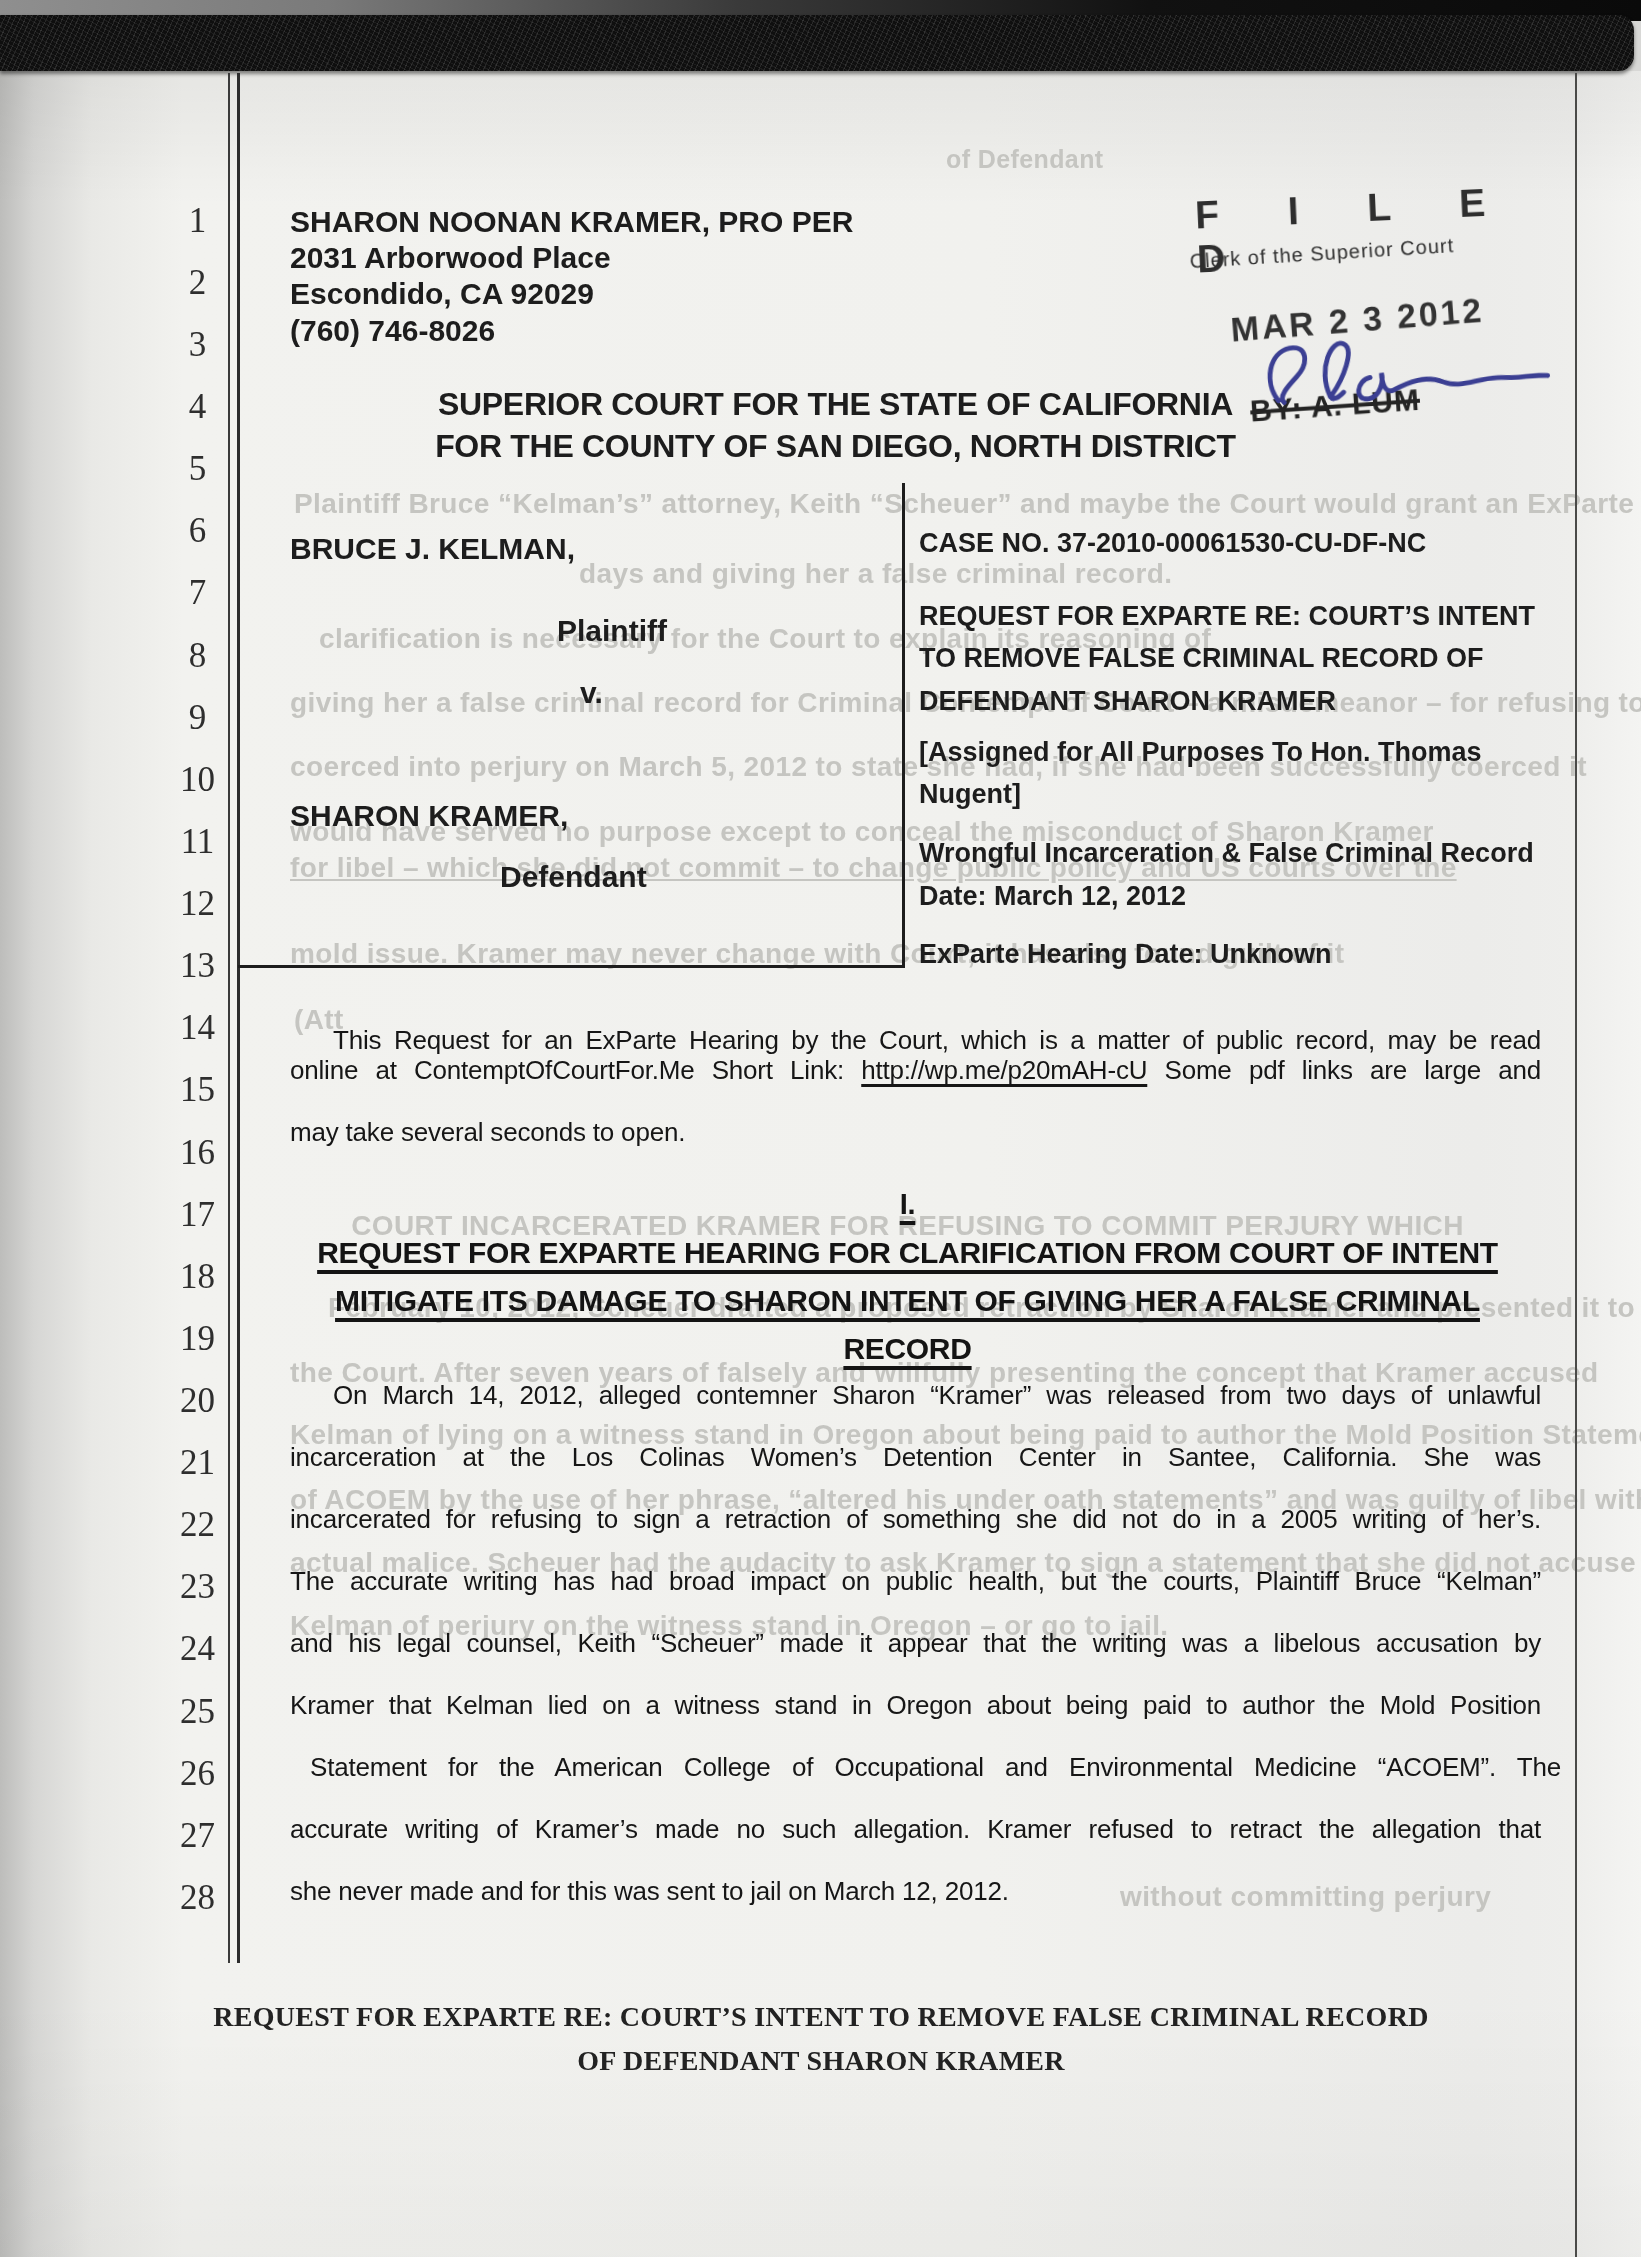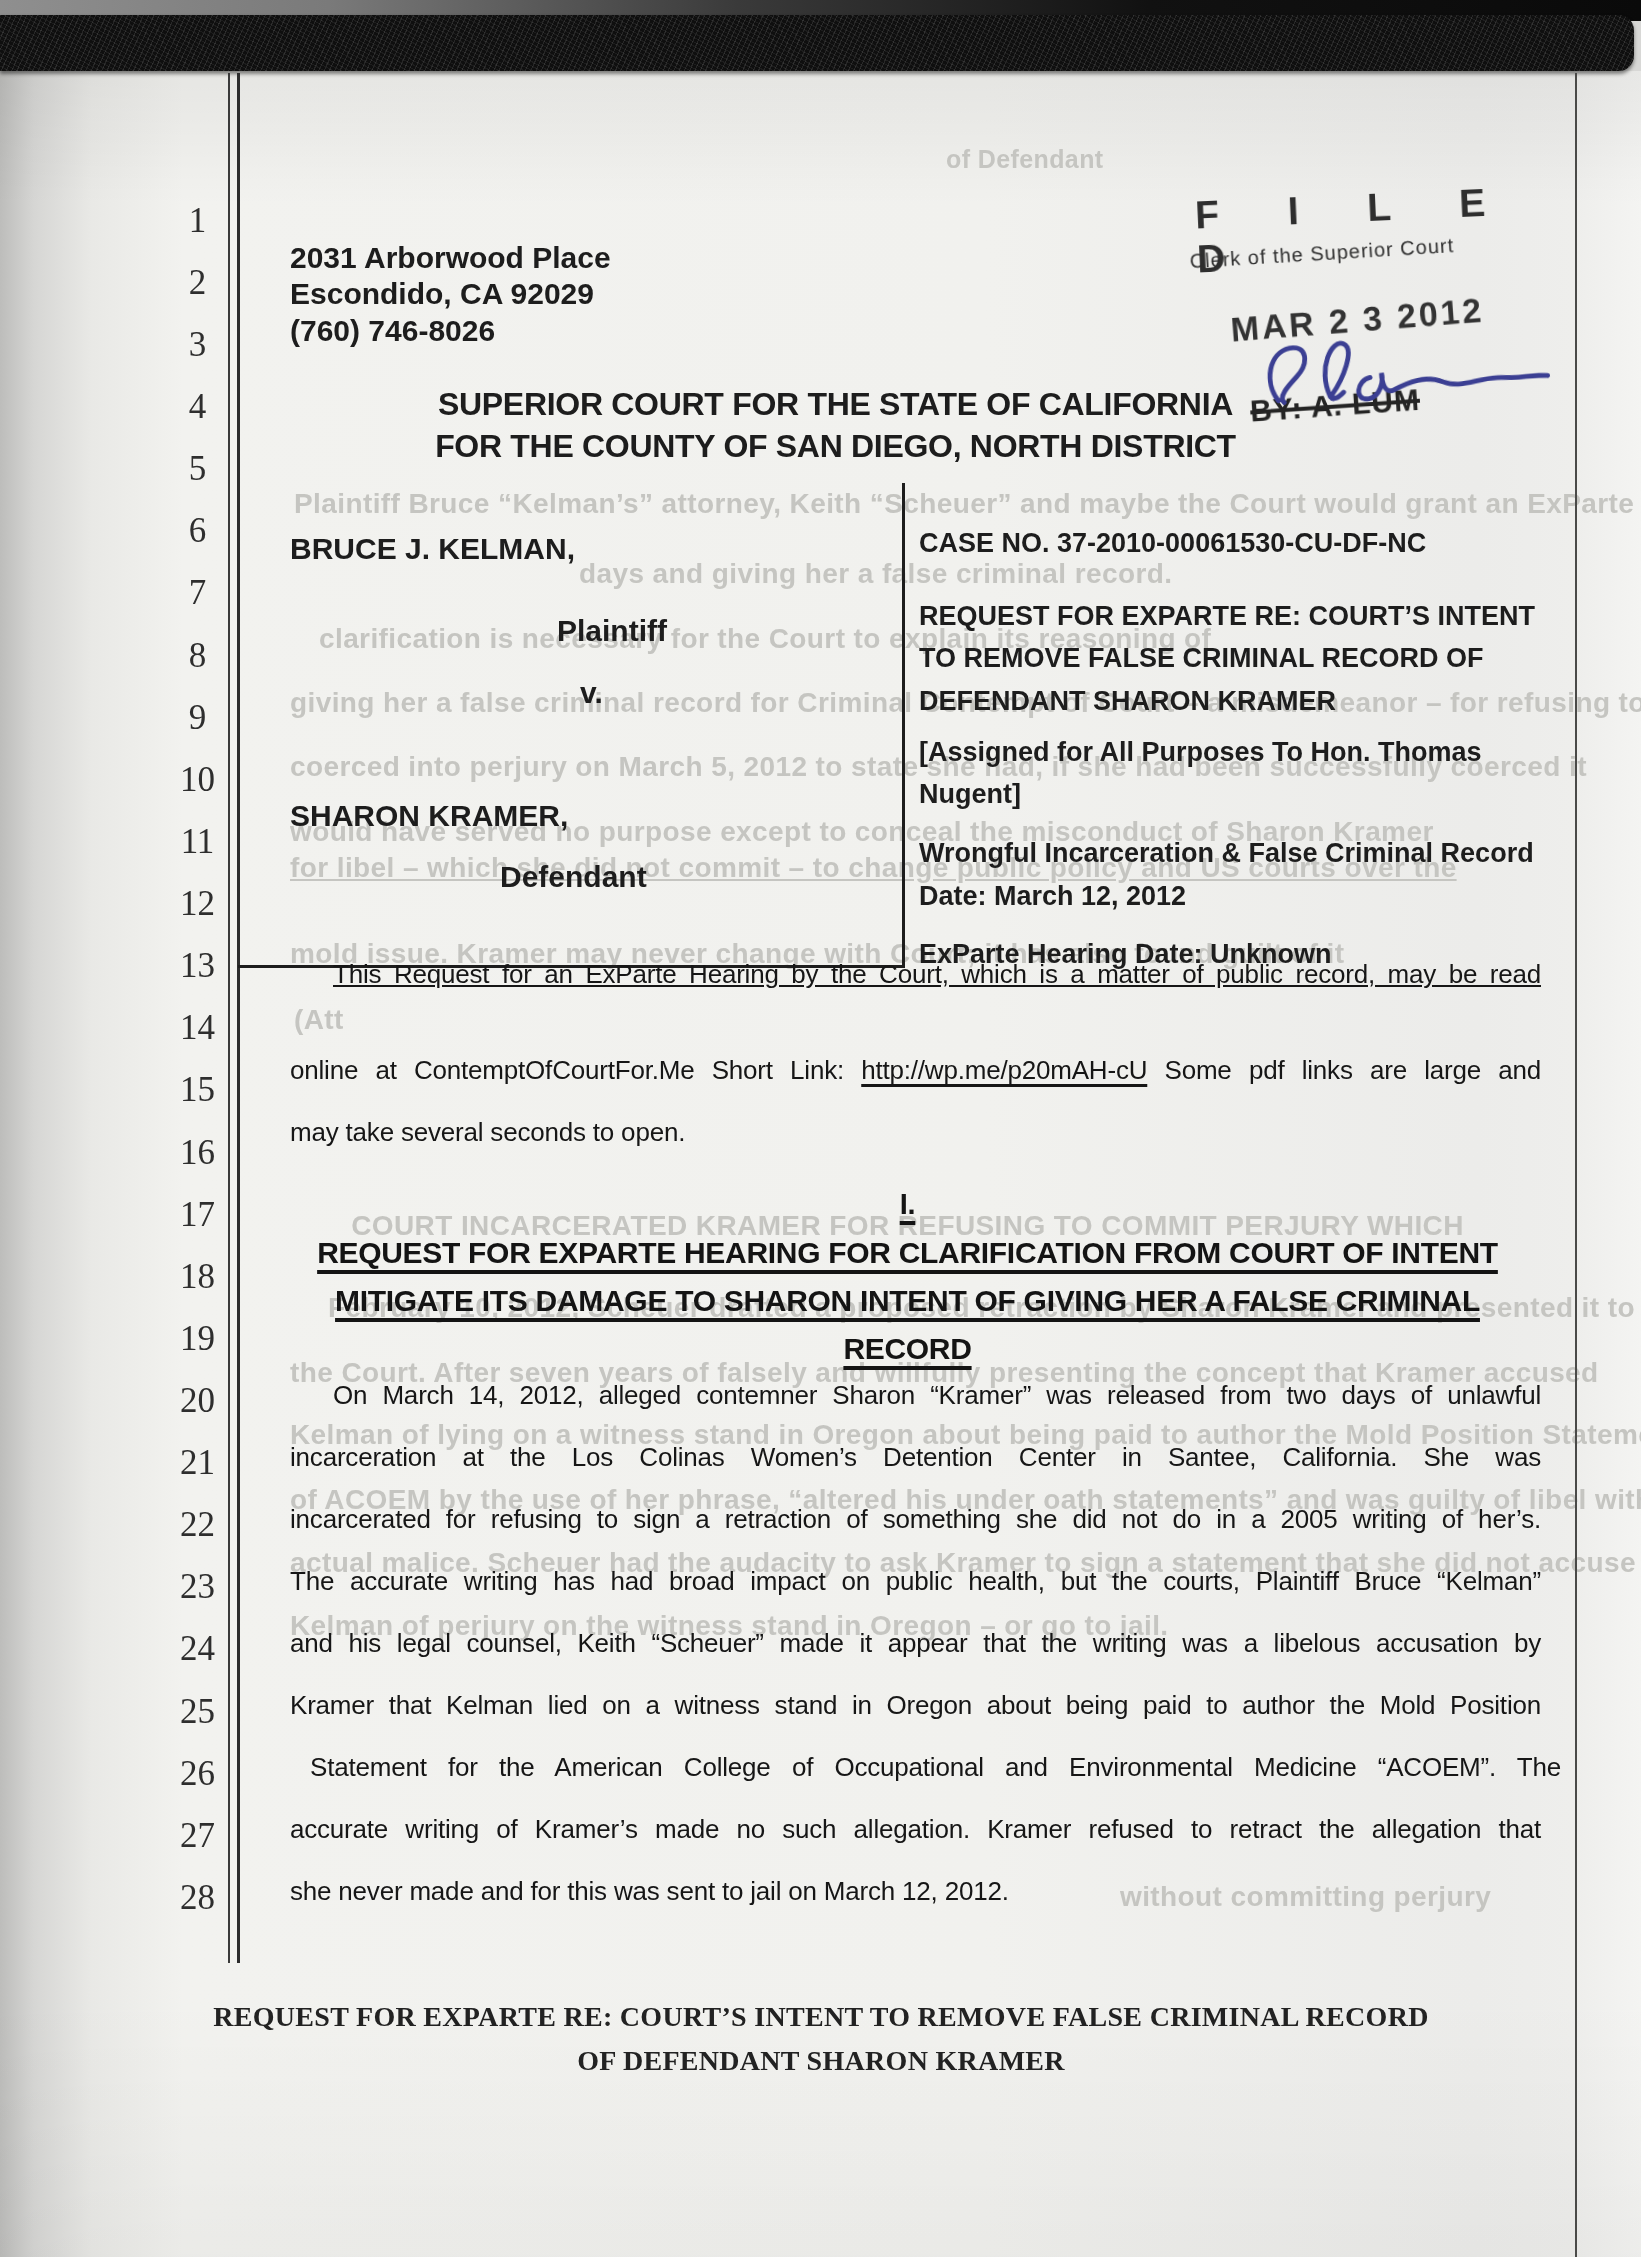--- a/index.html
+++ b/index.html
@@ -129,20 +129,21 @@
       <div class="ln" style="top: 1443px;">21</div>
       <div class="ln" style="top: 1505px;">22</div>
       <div class="ln" style="top: 1567px;">23</div>
       <div class="ln" style="top: 1629px;">24</div>
       <div class="ln" style="top: 1692px;">25</div>
       <div class="ln" style="top: 1754px;">26</div>
       <div class="ln" style="top: 1816px;">27</div>
       <div class="ln" style="top: 1878px;">28</div>
     </div>
 
+  <div class="t b att" style="left:290px;top:204px;">SHARON NOONAN KRAMER, PRO PER</div>
   <div class="t b att" style="left:290px;top:240px;">2031 Arborwood Place</div>
   <div class="t b att" style="left:290px;top:276px;">Escondido, CA 92029</div>
   <div class="t b att" style="left:290px;top:313px;">(760) 746-8026</div>
 
   <div class="stamp">
     <div class="filed">F I L E D</div>
     <div class="clerk">Clerk of the Superior Court</div>
     <div class="sdate">MAR 2 3 2012</div>
     <svg class="sig" width="328" height="97" viewBox="0 0 340 100">
       <path d="M42 72 C 28 52, 34 22, 56 18 C 74 15, 76 34, 62 48 C 52 58, 42 68, 48 74
@@ -165,21 +166,21 @@
   <div class="t capR" style="top:522px;">CASE NO. 37-2010-00061530-CU-DF-NC</div>
   <div class="t capR" style="top:595px;">REQUEST FOR EXPARTE RE: COURT’S INTENT</div>
   <div class="t capR" style="top:637px;">TO REMOVE FALSE CRIMINAL RECORD OF</div>
   <div class="t capR" style="top:680px;">DEFENDANT SHARON KRAMER</div>
   <div class="t capR" style="top:731px;">[Assigned for All Purposes To Hon. Thomas</div>
   <div class="t capR" style="top:773px;">Nugent]</div>
   <div class="t capR" style="top:832px;">Wrongful Incarceration &amp; False Criminal Record</div>
   <div class="t capR" style="top:875px;">Date: March 12, 2012</div>
   <div class="t capR" style="top:933px;">ExParte Hearing Date: Unknown</div>
 
-  <div class="line ind" style="top:958px;text-decoration:underline;">This Request for an ExParte Hearing by the Court, which is a matter of public record, may be read</div>
+  <div class="line ind" style="top:1024px;">This Request for an ExParte Hearing by the Court, which is a matter of public record, may be read</div>
   <div class="line" style="top:1054px;"><span>online at ContemptOfCourtFor.Me Short Link: </span><span class="ulink">http://wp.me/p20mAH-cU</span><span>  Some pdf links are large and</span></div>
   <div class="line lastline" style="top:1116px;">may take several seconds to open.</div>
 
   <div class="hd" style="top:1188px;font-size:29px;"><span>I.</span></div>
   <div class="hd" style="top:1236px;"><span>REQUEST FOR EXPARTE HEARING FOR CLARIFICATION FROM COURT OF INTENT</span></div>
   <div class="hd" style="top:1284px;"><span>MITIGATE ITS DAMAGE TO SHARON INTENT OF GIVING HER A FALSE CRIMINAL</span></div>
   <div class="hd" style="top:1332px;"><span>RECORD</span></div>
 
   <div class="line ind" style="top:1379px;">On March 14, 2012, alleged contemner Sharon “Kramer” was released from two days of unlawful</div>
   <div class="line" style="top:1441px;">incarceration at the Los Colinas Women’s Detention Center in Santee, California. She was</div>

